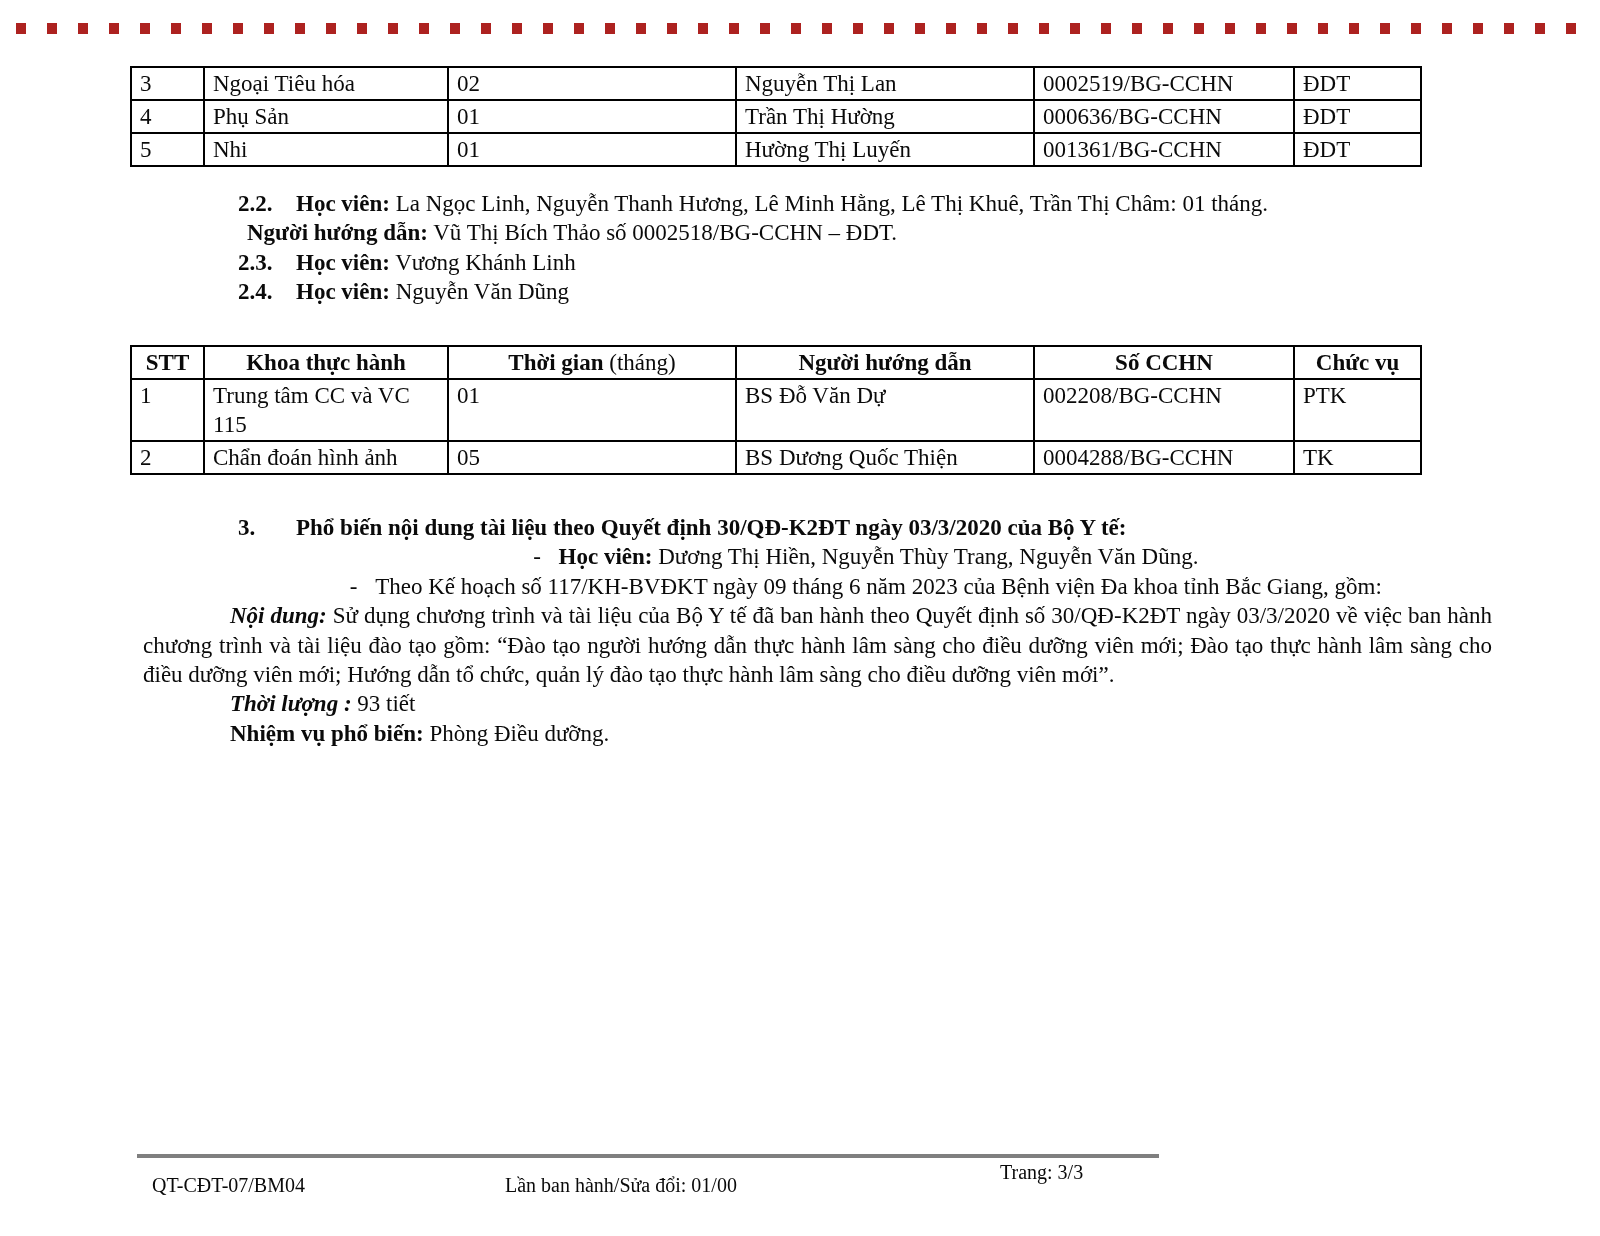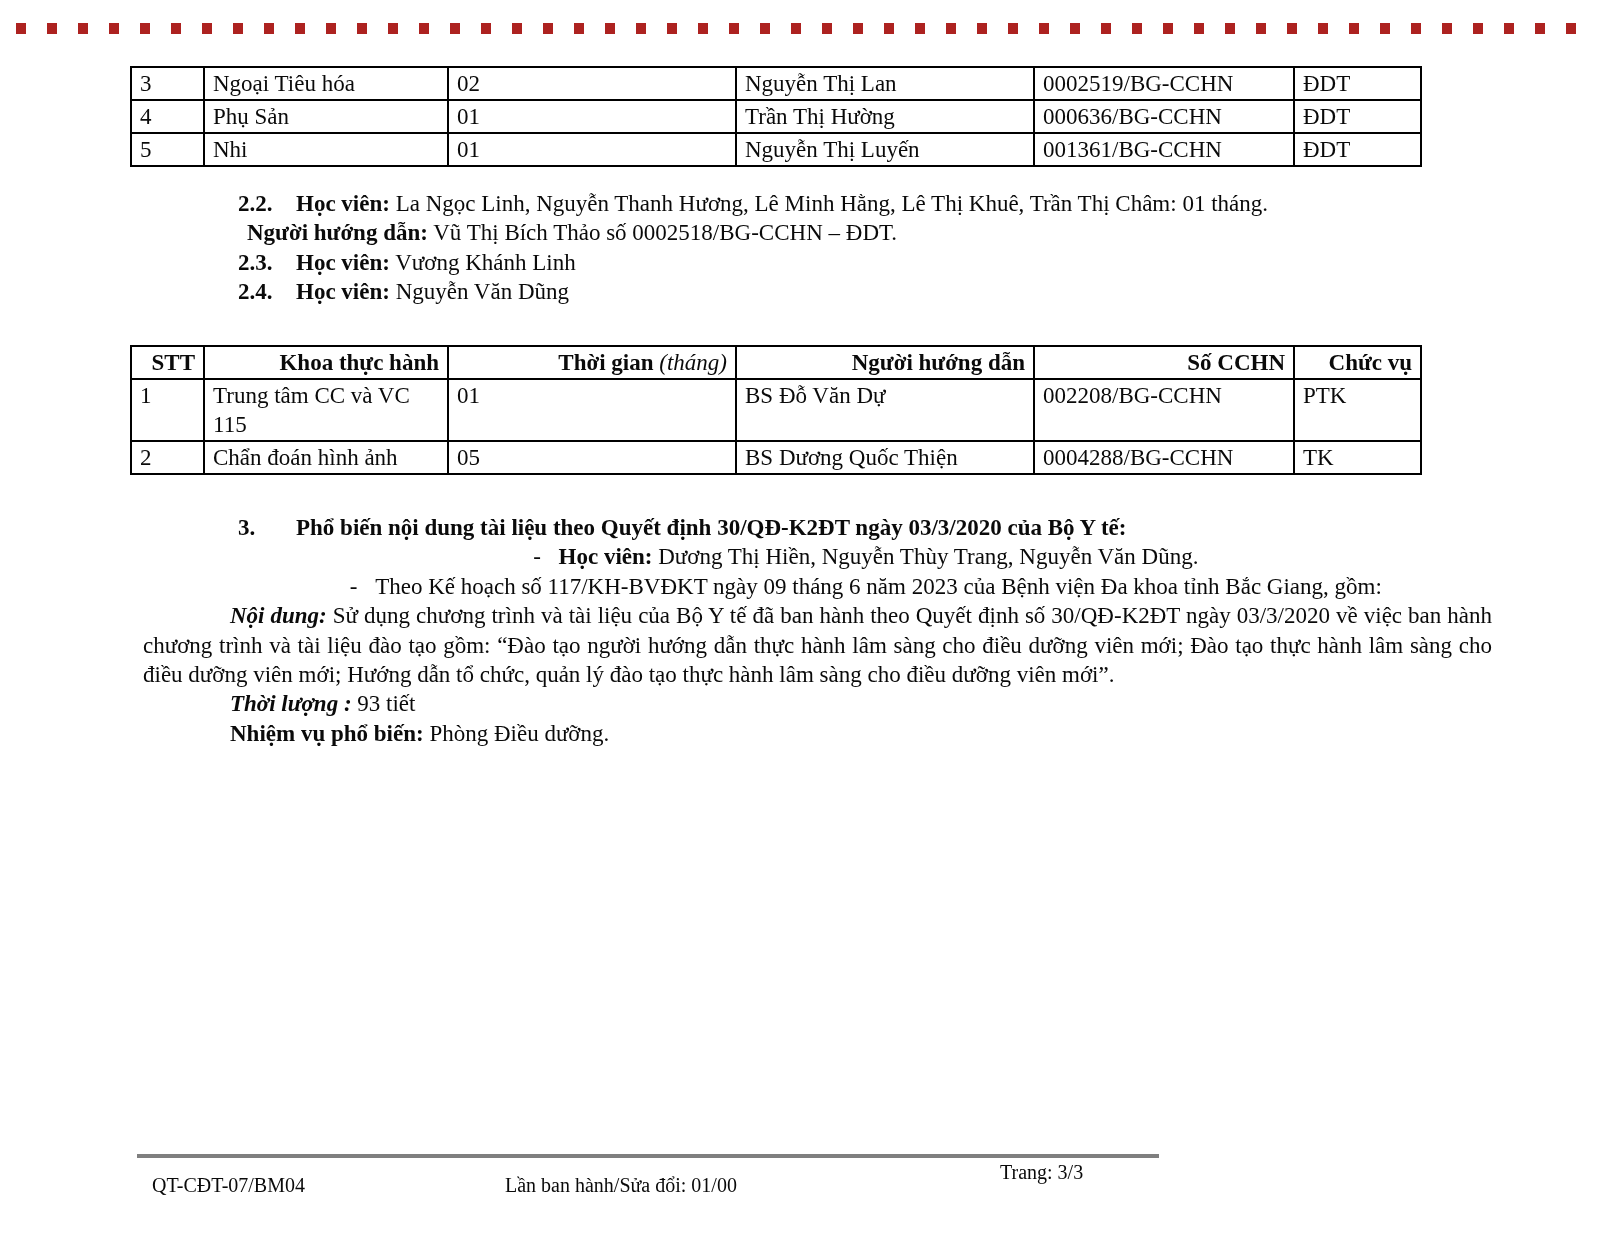--- a/index.html
+++ b/index.html
@@ -21,25 +21,25 @@
   table.doc {
     position:absolute; border-collapse:collapse; table-layout:fixed;
     width:1290px; font-size:23px; line-height:29px;
   }
   table.doc td, table.doc th {
     border:2px solid #000; padding:1px 8px; vertical-align:top;
     font-weight:normal; text-align:left; overflow:hidden;
   }
   #table1 { left:130px; top:66px; }
   #table2 { left:130px; top:345px; }
-  table.doc th { font-weight:bold; text-align:right; }
+  table.doc th { font-weight:bold; text-align:center; }
   td.c-stt { padding-left:16px; }
   td.c-num { text-align:center; }
   td.tall { height:62px; }
-  .nrm { font-weight:normal;font-style:italic; }
+  .nrm { font-weight:normal; }
   
   .txt { position:absolute; left:143px; width:1349px; font-size:23px; line-height:29.4px; }
   #sec2 { top:189px; }
   #sec3 { top:513px; }
   .ln { white-space:normal; }
   .ind-a { padding-left:95px; }
   .ind-b { padding-left:104px; }
   .ind-c { padding-left:79px;text-align:center; }
   .ind-d { padding-left:87px; }
   .num { display:inline-block; width:58px; font-weight:bold; }
@@ -84,21 +84,21 @@
         <td>Phụ Sản</td>
         <td class="c-num">01</td>
         <td>Trần Thị Hường</td>
         <td>000636/BG-CCHN</td>
         <td>ĐDT</td>
       </tr>
       <tr>
         <td class="c-stt">5</td>
         <td>Nhi</td>
         <td class="c-num">01</td>
-        <td>Nguyễn Thị Luyến</td>
+        <td>Hường Thị Luyến</td>
         <td>001361/BG-CCHN</td>
         <td>ĐDT</td>
       </tr>
     </tbody>
   </table>
 
   <div class="txt" id="sec2">
     <div class="ln ind-a">
       <span class="num">2.2.</span><span class="b">Học viên:</span> <span>La Ngọc Linh, Nguyễn Thanh Hương, Lê Minh Hằng, Lê Thị Khuê, Trần Thị Châm: 01 tháng.</span>
     </div>

